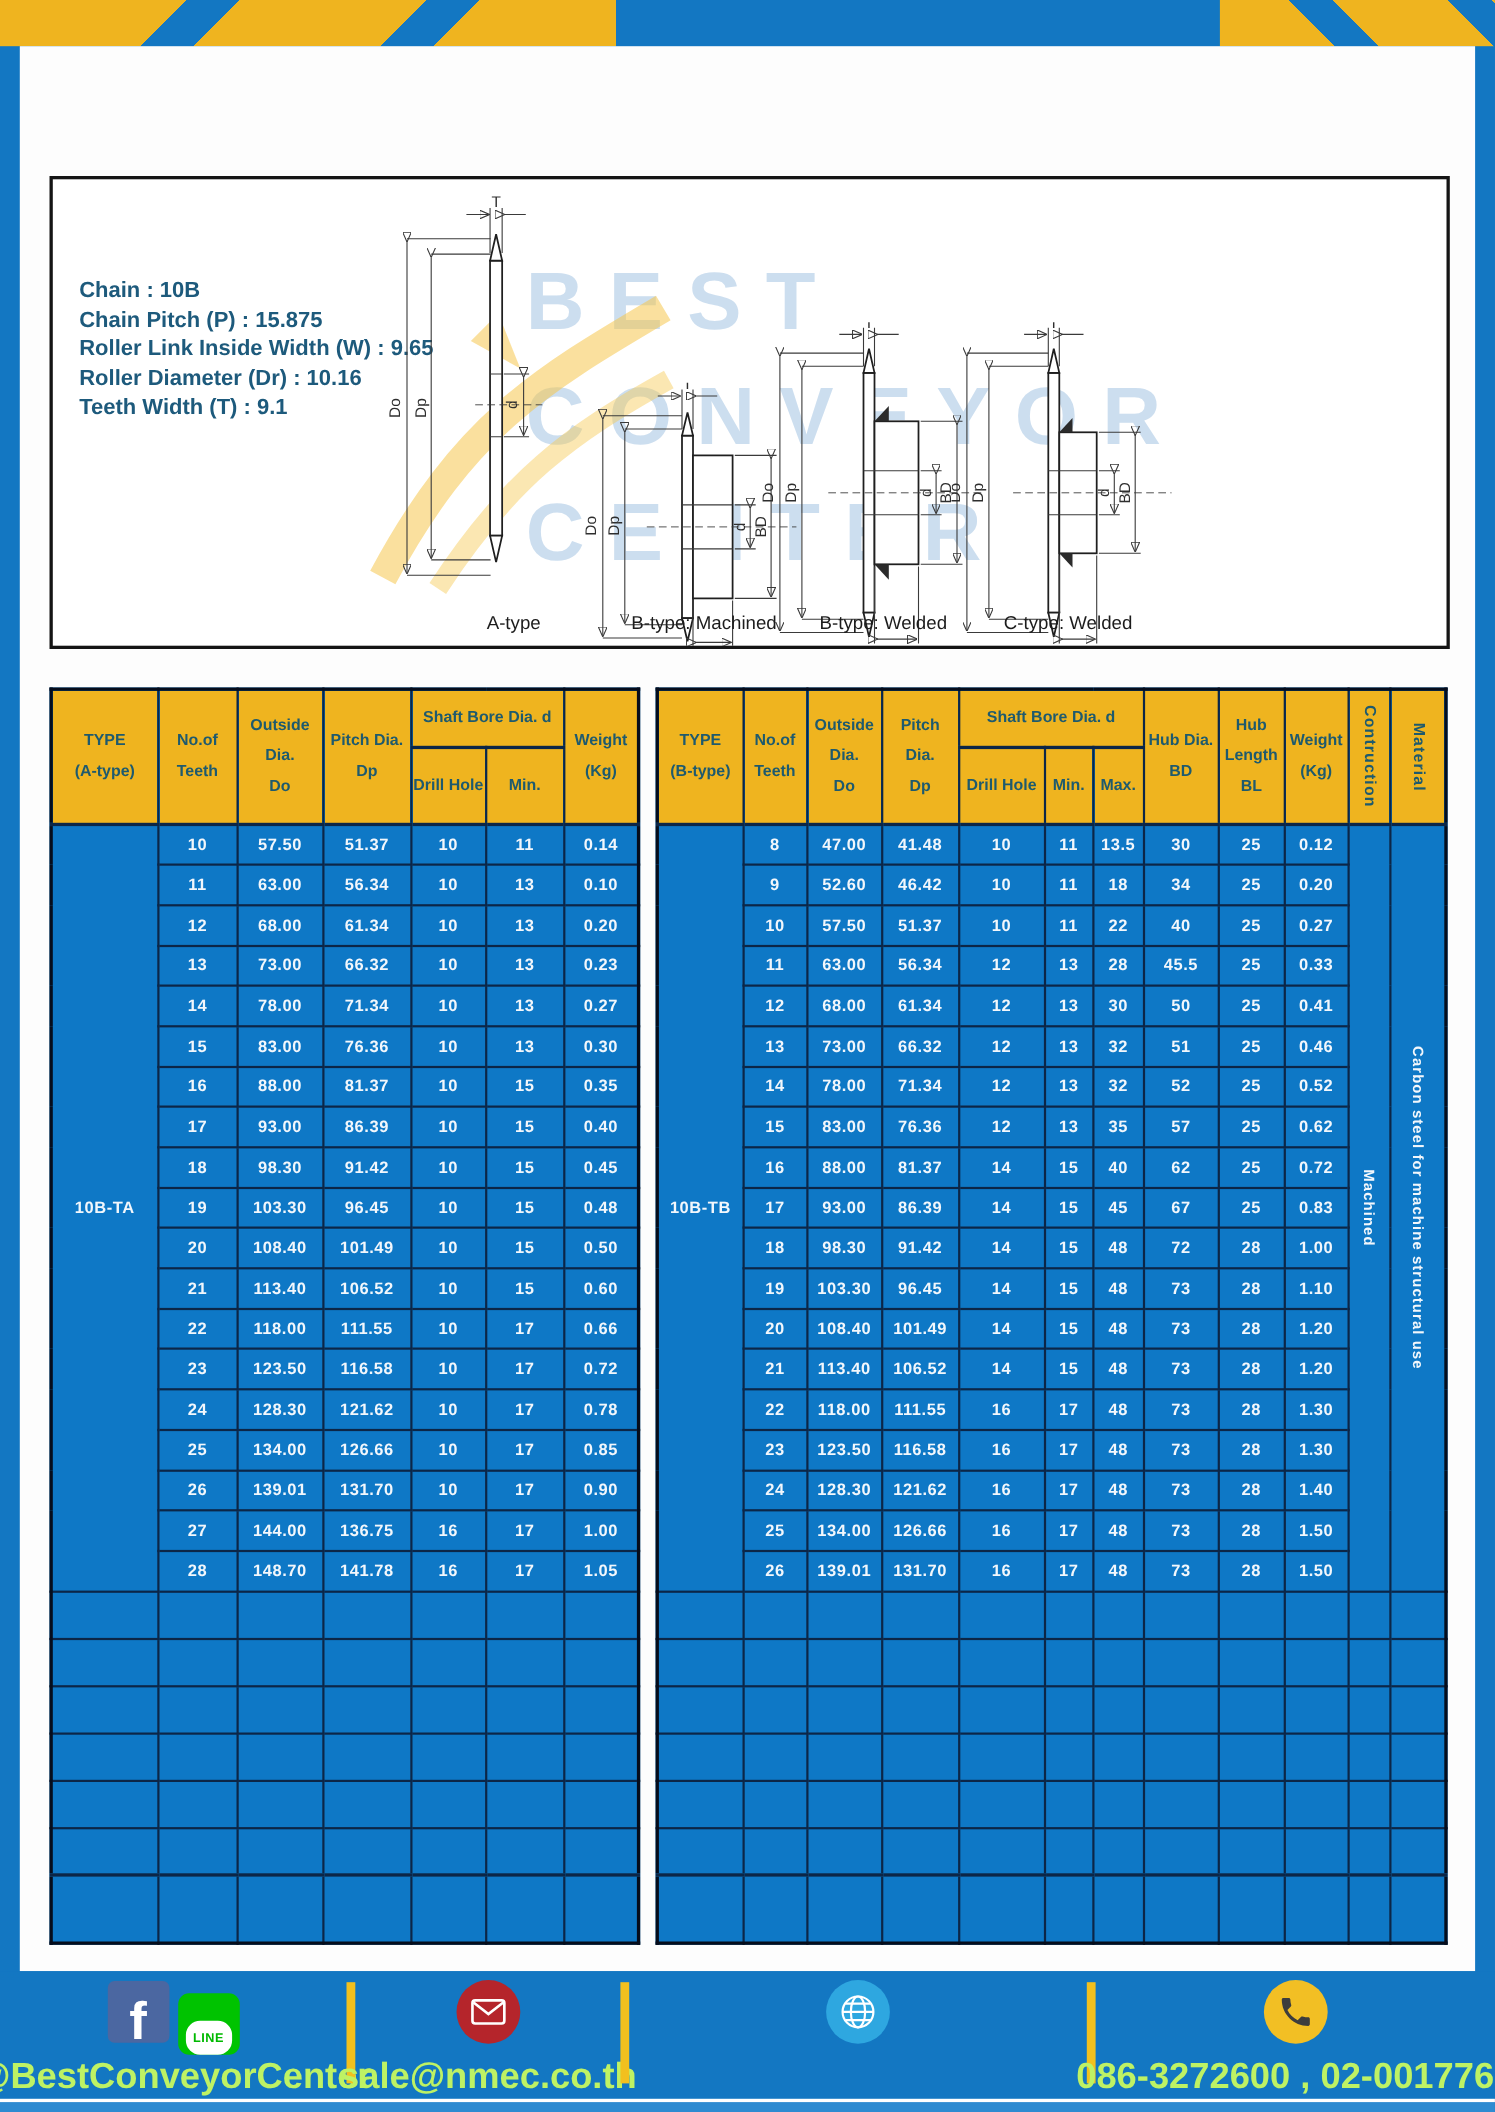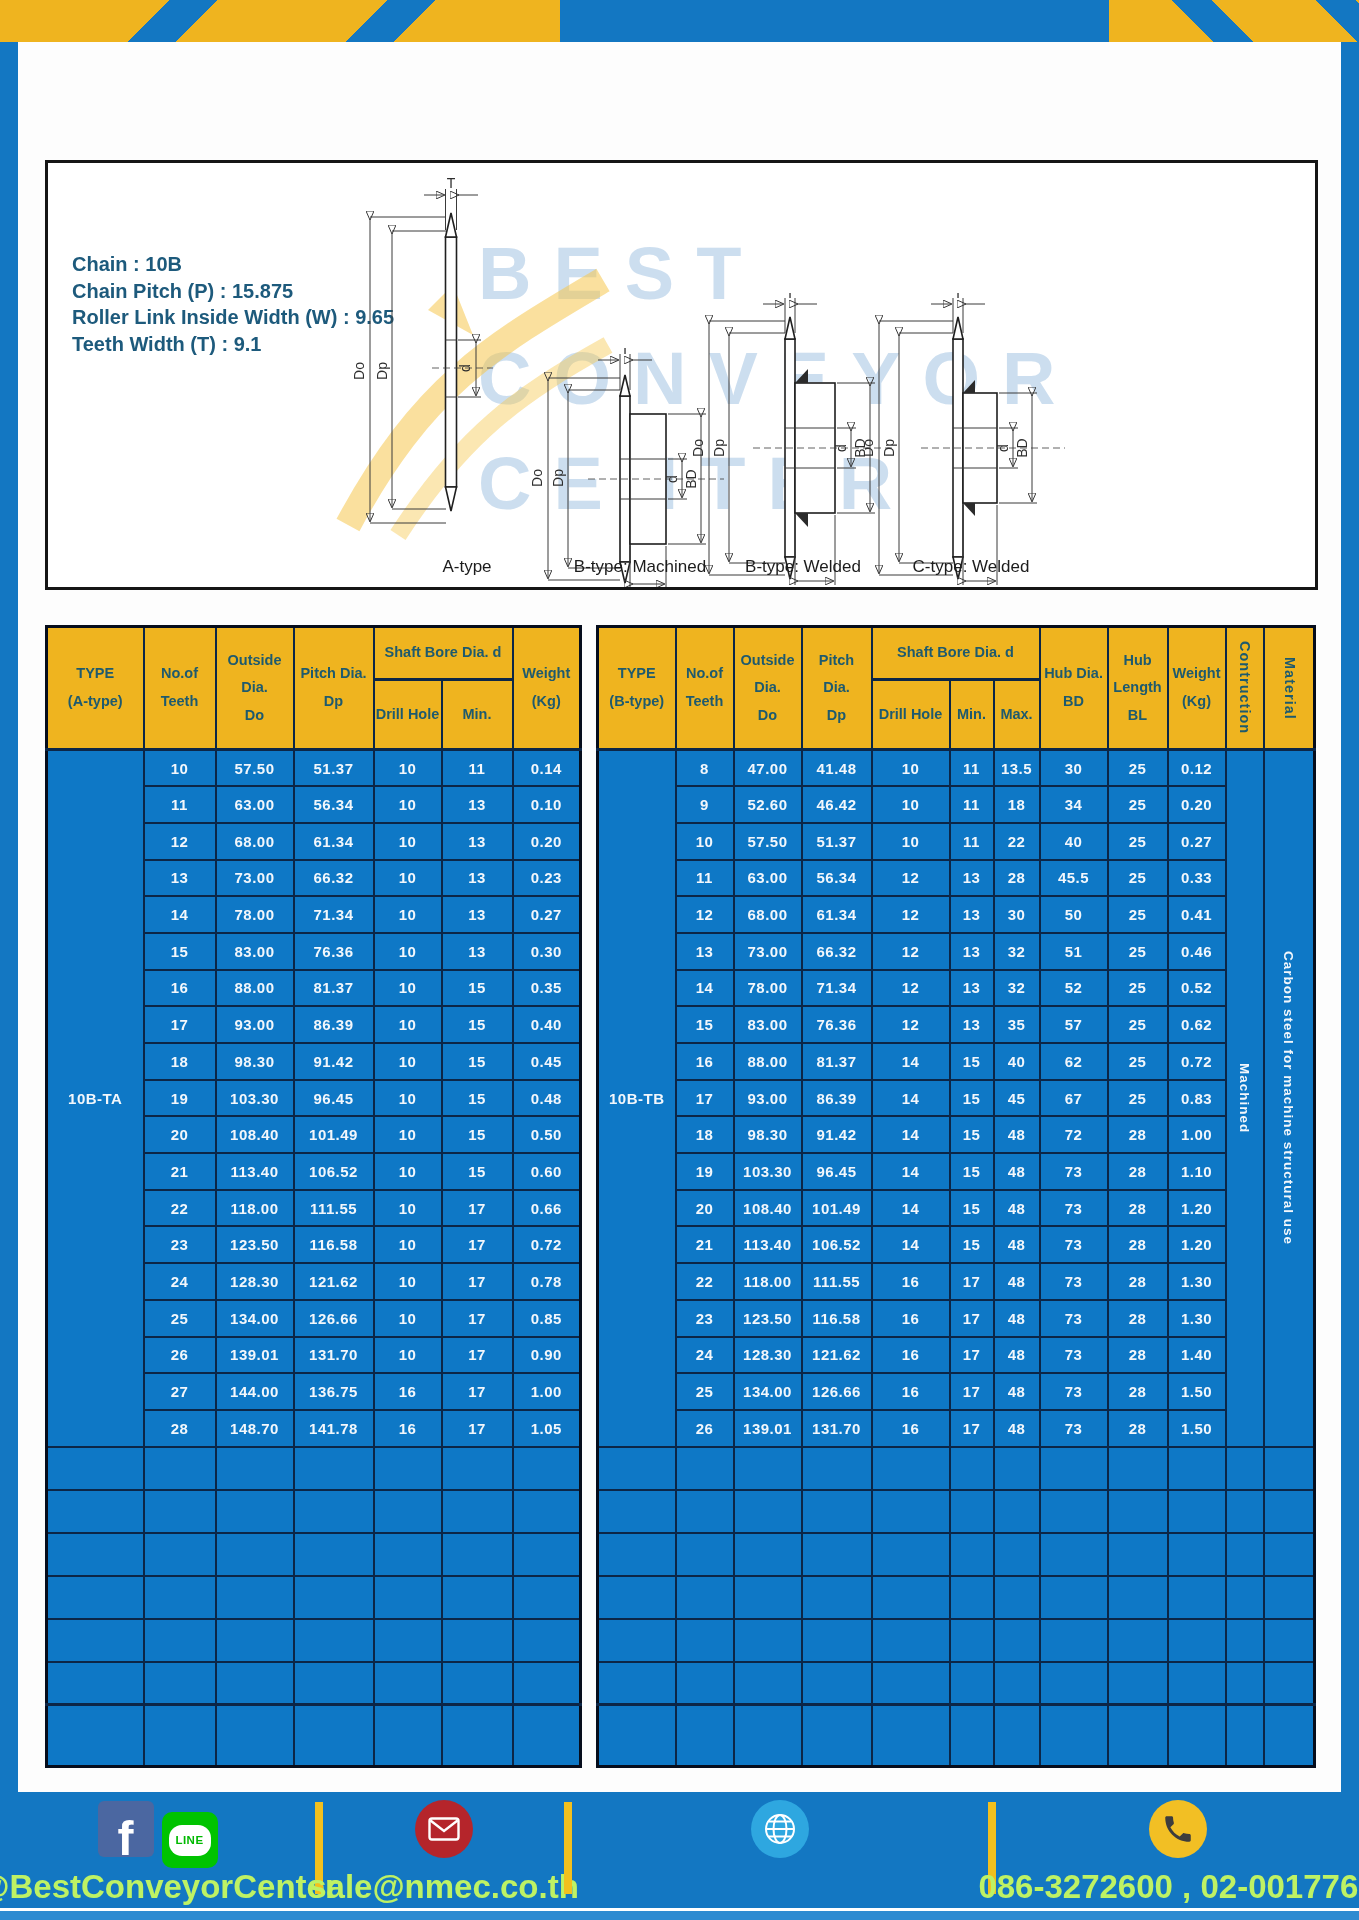--- a/index.html
+++ b/index.html
@@ -73,21 +73,21 @@
   .footer-sec{position:absolute;top:6px;display:flex;flex-direction:column;align-items:center;gap:8px;}
   .sec1{left:0;width:315px;}  .sec2{left:323px;width:241px;}
   .sec3{left:572px;width:416px;} .sec4{left:996px;width:363px;}
   .icon-row{display:flex;gap:8px;align-items:center;height:62px;}
   .footer-label{color:#bef264;font-weight:bold;font-size:33px;white-space:nowrap;}
   .vsep{position:absolute;top:10px;width:8px;height:92px;background:#f2c01e;}
   .vsep1{left:315px;} .vsep2{left:564px;} .vsep3{left:988px;}
   .fb-tile{width:56px;height:56px;background:#4b67a1;border-radius:6px;display:flex;align-items:flex-end;
     justify-content:center;overflow:hidden;}
   .fb-tile span{color:#fff;font-size:48px;font-weight:bold;transform:translateY(9px);}
-  .line-tile{width:56px;height:56px;background:#00c300;border-radius:10px;display:flex;align-items:center;justify-content:center;margin-top:22px;}
+  .line-tile{width:56px;height:56px;background:#00c300;border-radius:10px;display:flex;align-items:flex-end;justify-content:center;margin-top:22px;}
   .line-bubble{width:42px;height:31px;background:#fff;border-radius:13px;display:flex;align-items:center;justify-content:center;}
   .line-bubble span{color:#00b900;font-size:11.5px;font-weight:bold;letter-spacing:.5px;}
   .circle-icon{width:58px;height:58px;border-radius:50%;display:flex;align-items:center;justify-content:center;}
   .mail-circle{background:#b5252b;}
   .globe-circle{background:#2ea7e0;}
   .phone-circle{background:#f2bf24;}
   .bottom-strip{position:absolute;left:0;bottom:0;width:1359px;height:12px;background:#2e8bd1;border-top:3px solid #fff;}
 </style>
 </head>
 <body>
@@ -110,20 +110,21 @@
     <svg class="swoosh" width="320" height="330" viewBox="0 0 320 330">
       <path d="M45,300 C120,160 190,120 300,55" stroke="#f6c84f" stroke-width="26" fill="none"></path>
       <path d="M95,310 C160,210 215,170 305,120" stroke="#f6c84f" stroke-width="18" fill="none" opacity=".8"></path>
       <path d="M150,60 L170,110 L125,85 Z" fill="#f6c84f"></path>
     </svg>
 
     <div class="specs">
       <div>Chain  :  10B</div>
       <div>Chain Pitch (P)  :  15.875</div>
       <div>Roller Link Inside Width (W) : 9.65</div>
+      <div>Roller Diameter (Dr)  : 10.16</div>
       <div>Teeth Width (T)  :  9.1</div>
     </div>
 
     <svg class="tech" style="left:300px;top:12px" width="150" height="375" viewBox="0 0 150 375">
       <defs>
         <marker id="ah" markerWidth="9" markerHeight="8" refX="8" refY="4" orient="auto">
           <path d="M0,0 L9,4 L0,8 Z" fill="#3a3a3a" stroke="none"></path>
         </marker>
       </defs>
       <line x1="22" y1="42" x2="98" y2="42"></line>

